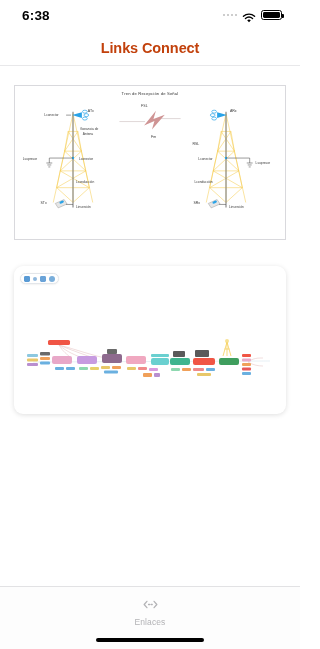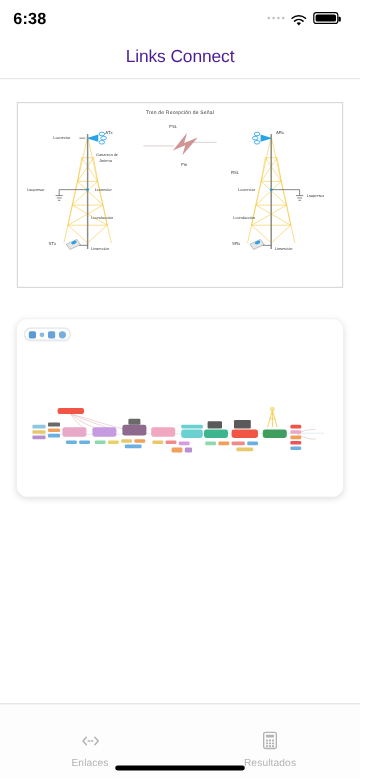--- a/index.html
+++ b/index.html
@@ -8,38 +8,38 @@
     font-family:"Liberation Sans", sans-serif;
     background:#ffffff;
     color:#000;
     position:relative;
     overflow:hidden;
   }
 
   
   .status-bar {
     height:30px; display:flex; align-items:center;
-    justify-content:space-between; padding:0 18px 0 11px;
+    justify-content:space-between; padding:0 18px 0 22px;
   }
   .status-time { font-size:13.5px; font-weight:700; letter-spacing:.2px; color:#000; }
   .status-right { display:flex; align-items:center; gap:5px; }
   .sig-dots { display:flex; gap:1.5px; align-items:flex-end; }
   .sig-dots i { width:2.5px; height:2.5px; border-radius:50%; background:#bcbcbc; display:block; }
   .wifi-ic { width:14px; height:11px; position:relative; }
   .batt { width:21px; height:10.5px; border:1.2px solid #000; border-radius:2.6px; position:relative; }
   .batt::after { content:""; position:absolute; right:-3px; top:3px; width:1.6px; height:4px;
      background:#000; border-radius:0 1px 1px 0; }
   .batt i { position:absolute; left:1px; top:1px; bottom:1px; width:17px; background:#000; border-radius:1.4px; display:block; }
 
   
   .nav-header {
     height:36px; display:flex; align-items:center; justify-content:center;
     border-bottom:1px solid #e8e8ea;
   }
-  .nav-title { font-size:14.5px; font-weight:400; color:#4c1d95; letter-spacing:-.1px; }
+  .nav-title { font-size:14.5px; font-weight:700; color:#c2410c; letter-spacing:-.1px; }
 
   
   .content { position:absolute; top:67px; left:0; right:0; bottom:63px; background:#fff; overflow:hidden; }
 
   
   .card1 {
     margin:18px 14px 0 14px; height:155px; background:#fff;
     border:1px solid #d9d9dd; position:relative; overflow:hidden;
   }
   .diagram-title { position:absolute; top:5px; left:0; right:0; text-align:center;
@@ -61,21 +61,21 @@
   .mm-tb-1 { background:#5a9bd5; }
   .mm-tb-2 { background:#8fb8dd; border-radius:50%!important; width:4px!important; height:4px!important; }
   .mm-tb-3 { background:#6aa3d8; }
   .mm-tb-4 { background:#79aedb; border-radius:50%!important; }
   .mm-svg { position:absolute; inset:0; width:100%; height:100%; }
 
   
   .tabbar {
     position:absolute; left:0; right:0; bottom:0; height:63px;
     background:#fdfdfd; border-top:1px solid #e2e2e4;
-    display:flex; align-items:flex-start; padding-top:20px;
+    display:flex; align-items:flex-start; padding-top:7px;
   }
   .tab { flex:1; display:flex; flex-direction:column; align-items:center; gap:3px; }
   .tab-ic { height:20px; display:flex; align-items:center; justify-content:center; }
   .tab-lb { font-size:8.5px; letter-spacing:.1px; }
   .tab-inactive .tab-lb { color:#b3b3b6; }
   .tab-inactive .tab-ic { color:#b3b3b6; }
   .tab-active .tab-lb { color:#0a7cff; font-weight:400; }
   .tab-active .tab-ic { color:#0a7cff; }
   .home-ind {
     position:absolute; bottom:7px; left:50%; transform:translateX(-50%);
@@ -303,36 +303,16 @@
     <div class="tab-ic">
       <svg viewBox="0 0 24 24" width="19" height="19" fill="none" stroke="currentColor" stroke-width="1.6" stroke-linecap="round" stroke-linejoin="round">
         <polyline points="7.5,8 4,12 7.5,16"></polyline>
         <polyline points="16.5,8 20,12 16.5,16"></polyline>
         <line x1="9.5" y1="12" x2="14.5" y2="12" stroke-dasharray="1.4 1.9"></line>
       </svg>
     </div>
     <div class="tab-lb">Enlaces</div>
   </div>
 
-  <div class="tab tab-inactive">
-    <div class="tab-ic">
-      <svg viewBox="0 0 24 24" width="18" height="18" fill="none" stroke="currentColor" stroke-width="1.5">
-        <rect x="5" y="3" width="14" height="18" rx="1.6"></rect>
-        <rect x="7.6" y="5.6" width="8.8" height="3.2" rx=".6" fill="currentColor" stroke="none"></rect>
-        <g fill="currentColor" stroke="none">
-          <rect x="7.6" y="11" width="2.3" height="2.1" rx=".4"></rect>
-          <rect x="10.9" y="11" width="2.3" height="2.1" rx=".4"></rect>
-          <rect x="14.2" y="11" width="2.3" height="2.1" rx=".4"></rect>
-          <rect x="7.6" y="14.2" width="2.3" height="2.1" rx=".4"></rect>
-          <rect x="10.9" y="14.2" width="2.3" height="2.1" rx=".4"></rect>
-          <rect x="14.2" y="14.2" width="2.3" height="2.1" rx=".4"></rect>
-          <rect x="7.6" y="17.4" width="2.3" height="2.1" rx=".4"></rect>
-          <rect x="10.9" y="17.4" width="2.3" height="2.1" rx=".4"></rect>
-          <rect x="14.2" y="17.4" width="2.3" height="2.1" rx=".4"></rect>
-        </g>
-      </svg>
-    </div>
-    <div class="tab-lb">Resultados</div>
-  </div>
 
 
   <div class="home-ind"></div>
 </div>
 
 </body></html>

